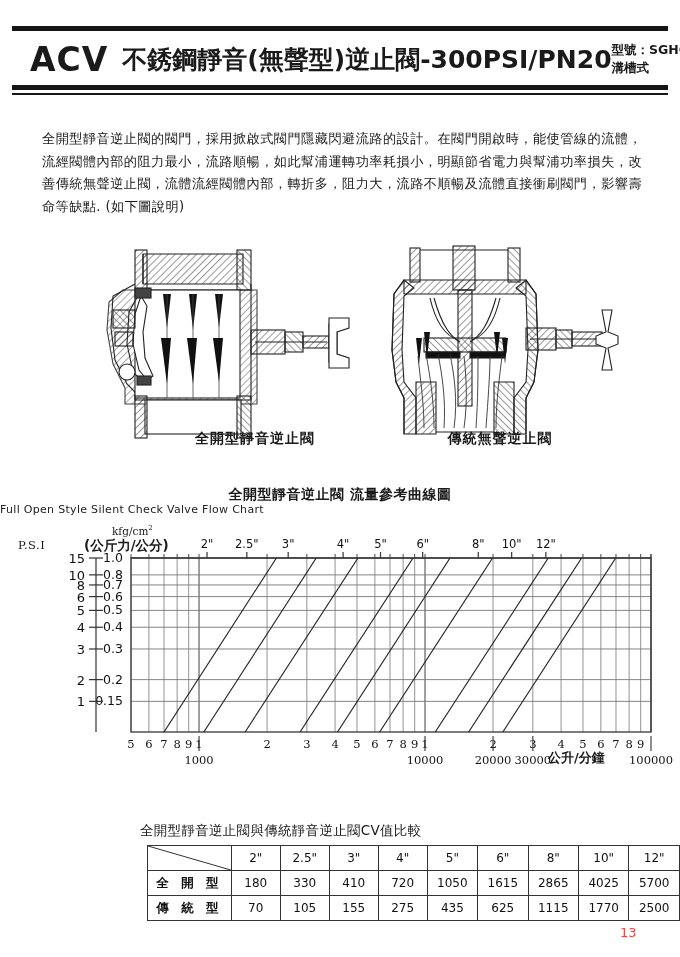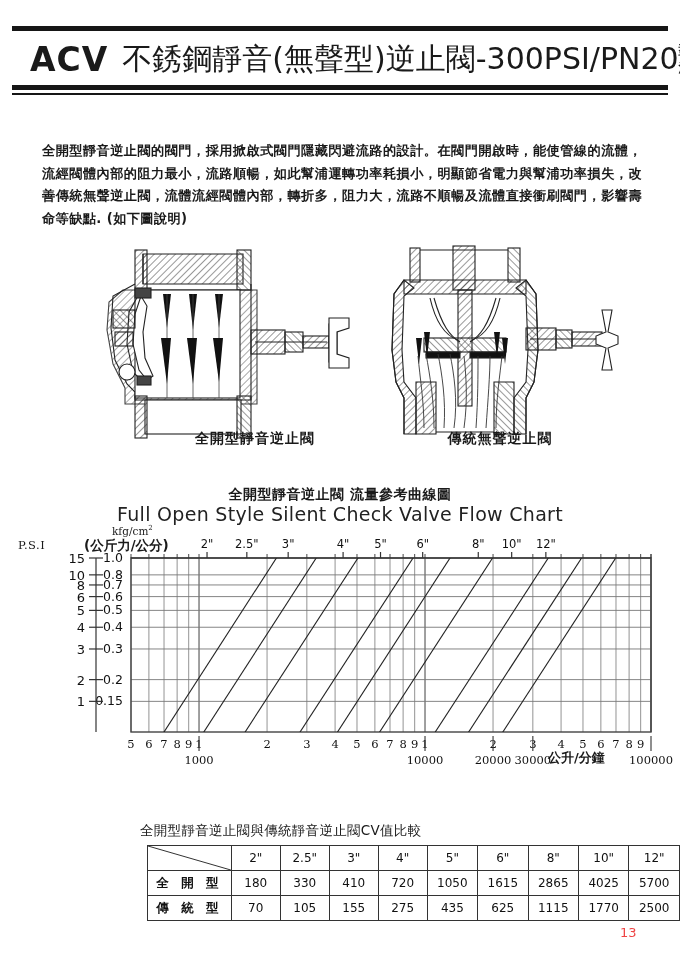--- a/index.html
+++ b/index.html
@@ -18,33 +18,33 @@
   .rule-thick{height:5px;background:#161616;}
   .rule-thin{height:2px;background:#161616;}
   .rule-gap{height:3px;background:#ffffff;}
   .header-body{display:flex;align-items:center;height:52px;padding-top:2px;}
   .brand{
     font-family:"DejaVu Sans","Liberation Sans",sans-serif;
     font-weight:bold;font-size:33px;letter-spacing:1px;
     padding:0 14px 0 18px;line-height:1;
   }
   .header-title{
-    font-weight:normal;font-size:30px;letter-spacing:0px;
+    font-weight:bold;font-size:25px;letter-spacing:0px;
     white-space:nowrap;line-height:1;
     flex:1;
   }
   .model-box{
     font-size:12.5px;font-weight:bold;line-height:1.45;
     padding-right:4px;white-space:nowrap;text-align:left;
   }
 
   
   .intro{
-    position:absolute;left:42px;top:140px;width:600px;
-    font-size:13.2px;font-weight:bold;line-height:1.72;
+    position:absolute;left:42px;top:128px;width:600px;
+    font-size:13.2px;font-weight:normal;line-height:1.72;
     letter-spacing:0.4px;text-align:justify;
   }
 
   
   .figures{position:absolute;left:20px;top:232px;width:640px;height:218px;}
   .fig{position:absolute;top:0;width:300px;height:218px;}
   .fig-a{left:85px;}
   .fig-b{left:370px;}
   .fig svg{display:block;}
   .fig-cap{
@@ -53,22 +53,22 @@
   }
   .cap-a{left:105px;}
   .cap-b{left:350px;}
 
   
   .chart-title{
     position:absolute;left:0;top:486px;width:680px;text-align:center;
     font-size:14px;font-weight:bold;letter-spacing:0.5px;
   }
   .chart-title-en{
-    position:absolute;left:0;top:503px;width:680px;text-align:center;
-    font-size:19px;font-family:"DejaVu Sans","Liberation Sans",sans-serif;
+    position:absolute;left:0;top:503px;width:680px;text-align:left;
+    font-size:11px;font-family:"DejaVu Sans","Liberation Sans",sans-serif;
     letter-spacing:0.3px;color:#222;
   }
   .chart-area{position:absolute;left:0;top:524px;width:680px;height:262px;}
   .psi-label{
     position:absolute;left:18px;top:14px;font-size:11.5px;
     font-family:"DejaVu Serif","Liberation Serif",serif;letter-spacing:0.5px;
   }
   .kgf-unit{
     position:absolute;left:112px;top:0px;font-size:10.5px;
     font-family:"DejaVu Serif","Liberation Serif",serif;

